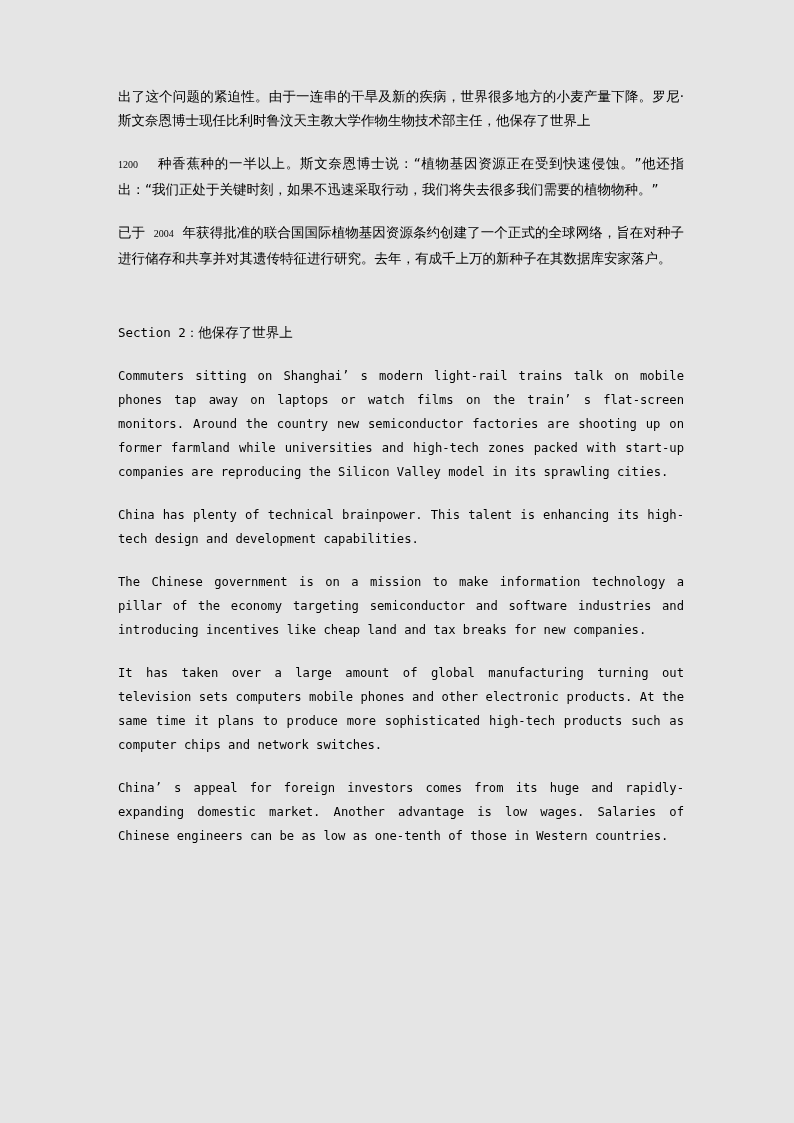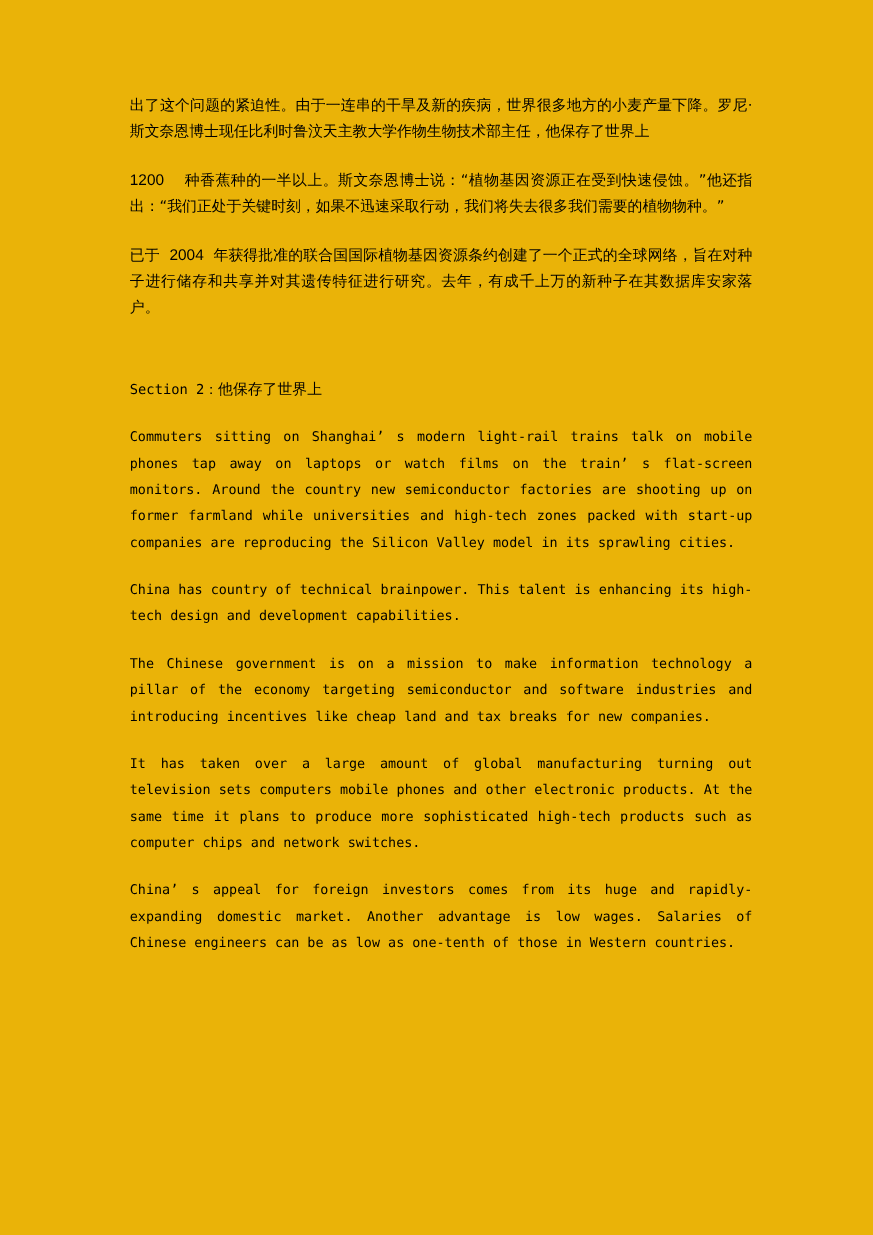--- a/index.html
+++ b/index.html
@@ -15,21 +15,21 @@
     font-family: "Liberation Sans", sans-serif;
     color: #000000;
   }
 
   .page {
     position: absolute;
     left: 0;
     top: 0;
     width: 794px;
     height: 1123px;
-    background: #eab308;
+    background: #e5e5e5;
   }
 
   .content {
     position: absolute;
     left: 118px;
     top: 84px;
     width: 566px;
   }
 
   
@@ -40,22 +40,22 @@
     text-align: justify;
     text-justify: inter-character;
     color: #000000;
     margin: 0 0 19px 0;
     letter-spacing: 0px;
     word-break: break-all;
   }
   .zh-block:last-child { margin-bottom: 0; }
 
   .num {
-    font-family: Liberation Sans, sans-serif;
-    font-size: 14px;
+    font-family: Liberation Serif, serif;
+    font-size: 10px;
   }
 
   
   .section-heading {
     font-family: "DejaVu Sans Mono", "Liberation Mono", monospace;
     font-size: 12.5px;
     line-height: 22px;
     margin: 0 0 20px 0;
     white-space: nowrap;
   }
@@ -91,21 +91,21 @@
     <p class="zh-block"><span>已于</span>&nbsp;&nbsp;<span class="num">2004</span>&nbsp;&nbsp;<span>年获得批准的联合国国际植物基因资源条约创建了一个正式的全球网络，旨在对种子进行储存和共享并对其遗传特征进行研究。去年，有成千上万的新种子在其数据库安家落户。</span></p>
 
 
 
     <div class="gap-before-section"></div>
 
     <p class="section-heading"><span>Section 2：</span><span class="cjk">他保存了世界上</span></p>
 
     <p class="en-block">Commuters sitting on Shanghai’ s modern light-rail trains talk on mobile phones tap away on laptops or watch films on the train’ s flat-screen monitors. Around the country new semiconductor factories are shooting up on former farmland while universities and high-tech zones packed with start-up companies are reproducing the Silicon Valley model in its sprawling cities.</p>
 
-    <p class="en-block">China has country of technical brainpower. This talent is enhancing its high-tech design and development capabilities.</p>
+    <p class="en-block">China has plenty of technical brainpower. This talent is enhancing its high-tech design and development capabilities.</p>
 
     <p class="en-block">The Chinese government is on a mission to make information technology a pillar of the economy targeting semiconductor and software industries and introducing incentives like cheap land and tax breaks for new companies.</p>
 
     <p class="en-block">It has taken over a large amount of global manufacturing turning out television sets computers mobile phones and other electronic products. At the same time it plans to produce more sophisticated high-tech products such as computer chips and network switches.</p>
 
     <p class="en-block">China’ s appeal for foreign investors comes from its huge and rapidly-expanding domestic market. Another advantage is low wages. Salaries of Chinese engineers can be as low as one-tenth of those in Western countries.</p>
 
   </div>
 </div>
 

